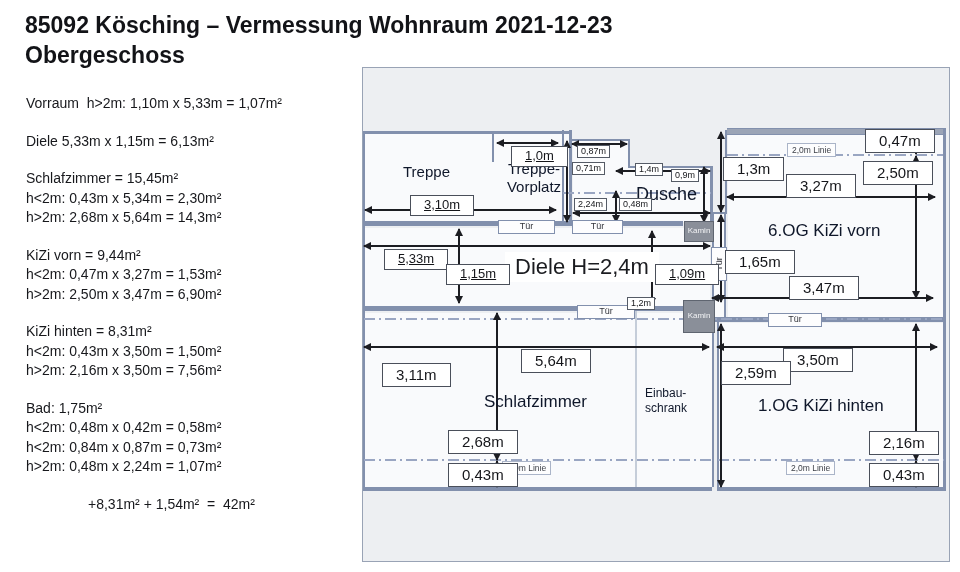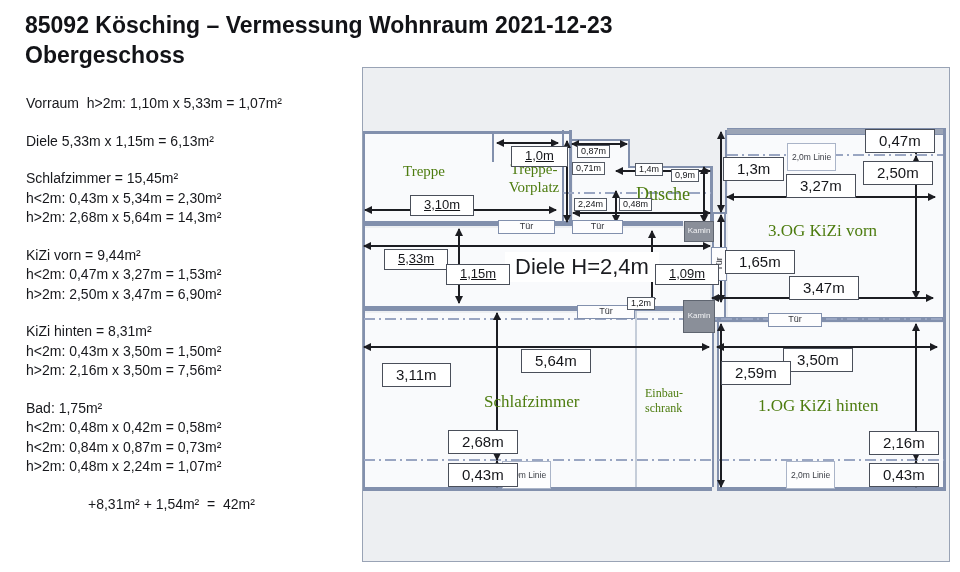--- a/index.html
+++ b/index.html
@@ -38,22 +38,22 @@
        font-size:15px;line-height:1.3;padding:1px 13px;white-space:nowrap;z-index:6;}
   .dim.md{font-size:13px;border-width:1.4px;text-decoration:underline;}
   .dim-sm{position:absolute;background:#fff;border:1px solid #555b66;color:#15161a;
        font-size:9px;line-height:1.25;padding:0 3px;white-space:nowrap;z-index:6;}
   .door{position:absolute;background:#fdfdfe;border:1.3px solid #8290ad;color:#33353c;
        font-size:9px;line-height:11px;text-align:center;z-index:5;}
   .door.vert span{display:inline-block;transform:rotate(-90deg) translate(0,0);transform-origin:center;}
   .kamin{position:absolute;background:#8a8f99;border:1px solid #5f6570;color:#f2f3f5;
        font-size:8px;line-height:1.1;text-align:center;display:flex;align-items:center;justify-content:center;z-index:5;}
   .linie{position:absolute;background:#fdfdfe;border:1px solid #aab4c8;color:#3d4048;
-       font-size:8.5px;line-height:1.2;padding:8px 4px;white-space:nowrap;z-index:5;}
-  .room{position:absolute;color:#4d7c0f;font-size:15px;white-space:nowrap;z-index:4;font-family:Liberation Serif, serif;}
+       font-size:8.5px;line-height:1.2;padding:1px 4px;white-space:nowrap;z-index:5;}
+  .room{position:absolute;color:#0f172a;font-size:15px;white-space:nowrap;z-index:4;}
   .room.lg{font-size:17px;}
   .room.sm{font-size:12px;line-height:15px;white-space:normal;}
   .room.ctr{text-align:center;}
   .room-diele{position:absolute;color:#1b1c20;font-size:22px;background:#fff;padding:2px 10px;white-space:nowrap;z-index:4;}
 </style>
 </head>
 <body>
 
 <div id="app">
 
@@ -178,21 +178,21 @@
   <div class="linie" style="left:502px;top:461px"><span>2,0m Linie</span></div>
   <div class="linie" style="left:786px;top:461px"><span>2,0m Linie</span></div>
 
   <div class="room" style="left:403px;top:163px">Treppe</div>
   <div class="room ctr" style="left:496px;top:160px;width:76px;line-height:18px">
     <div>Treppe-</div>
     <div>Vorplatz</div>
   </div>
   <div class="room" style="left:636px;top:184px;font-size:18px">Dusche</div>
   <div class="room-diele" style="left:505px;top:252px">Diele H=2,4m</div>
-  <div class="room lg" style="left:768px;top:221px">3.OG KiZi vorn</div>
+  <div class="room lg" style="left:768px;top:221px">6.OG KiZi vorn</div>
   <div class="room lg" style="left:484px;top:392px">Schlafzimmer</div>
   <div class="room sm" style="left:645px;top:386px;width:50px">
     <div>Einbau-</div>
     <div>schrank</div>
   </div>
   <div class="room lg" style="left:758px;top:396px">1.OG KiZi hinten</div>
 
   <div class="dim md" style="left:410px;top:195px">3,10m</div>
   <div class="dim md" style="left:511px;top:146px">1,0m</div>
   <div class="dim md" style="left:384px;top:249px">5,33m</div>

